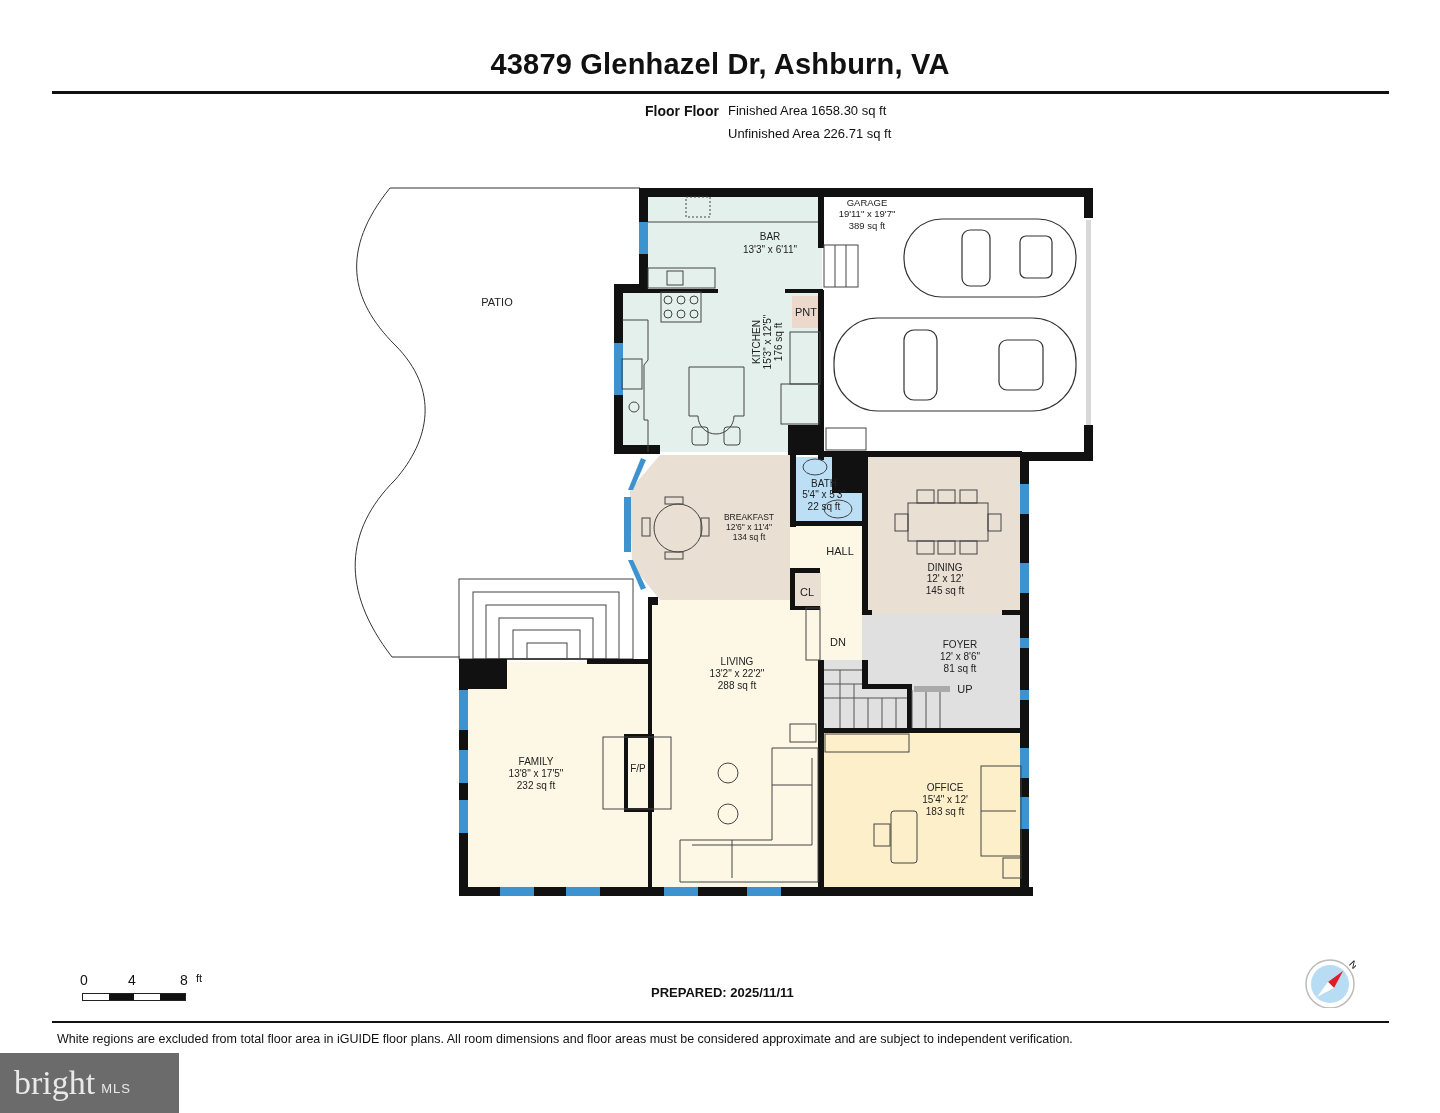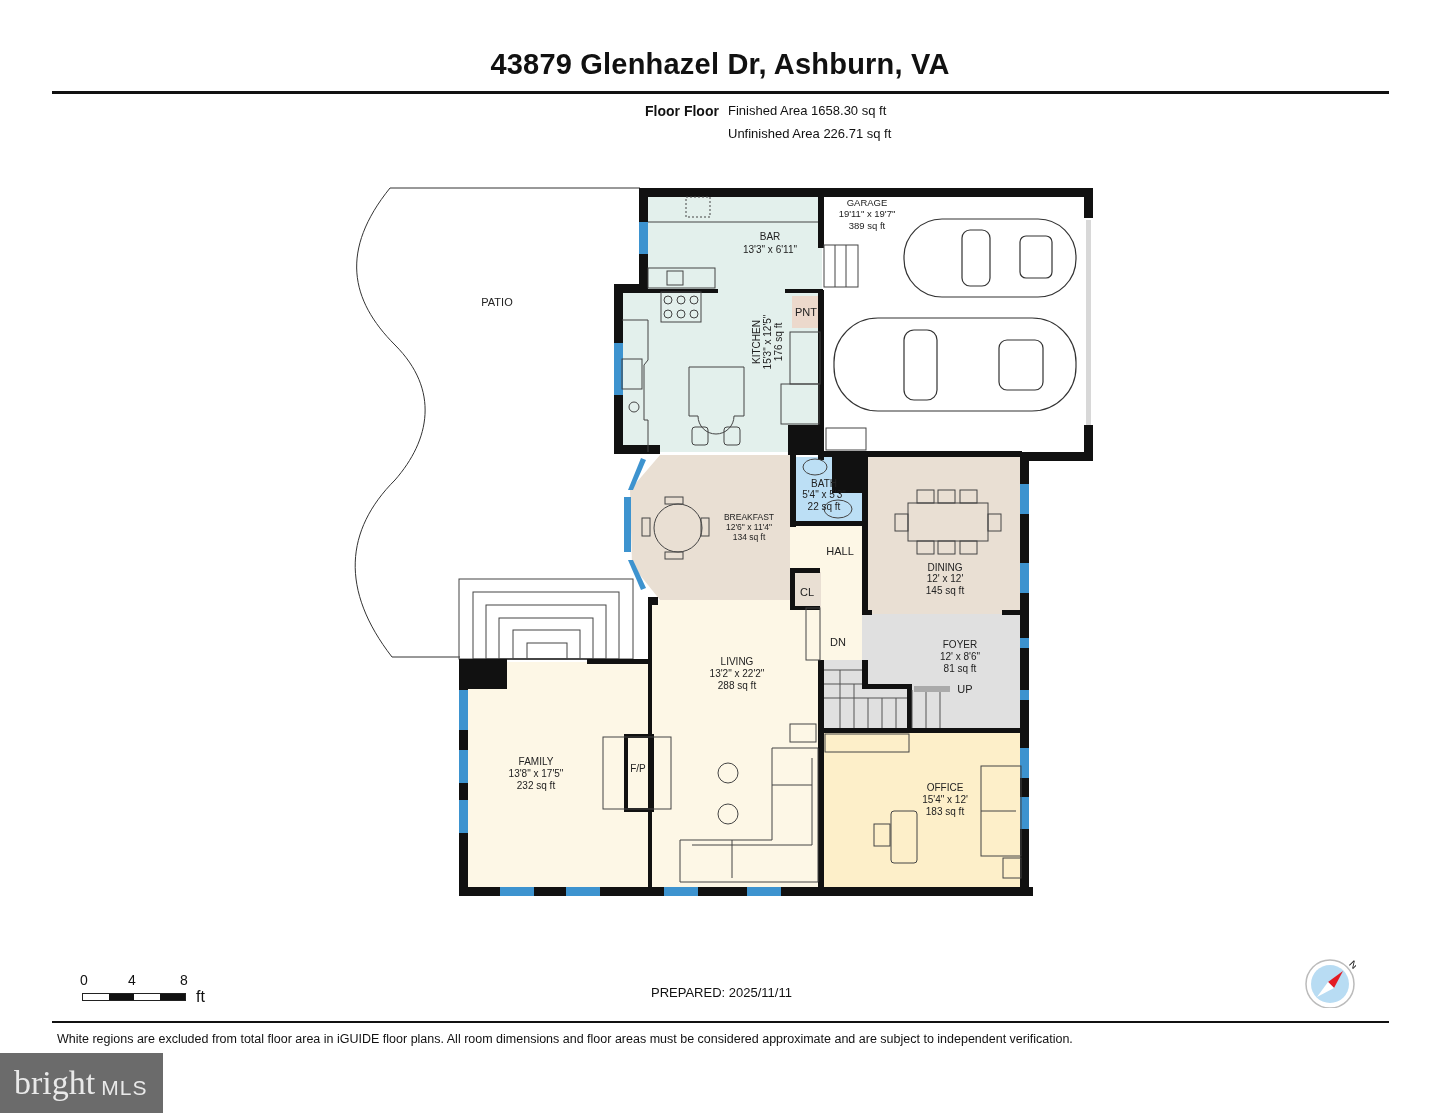--- a/index.html
+++ b/index.html
@@ -10,27 +10,27 @@
   .area-line { position: absolute; left: 728px; font-size: 13px; }
   .area-1 { top: 103px; }
   .area-2 { top: 126px; }
   svg.plan { position: absolute; left: 0; top: 0; }
   .room-label { font-family: "Liberation Sans", sans-serif; fill: #222; text-anchor: middle; }
   .scale { position: absolute; left: 80px; top: 972px; width: 130px; height: 40px; }
   .scale-num { position: absolute; top: 0; font-size: 14px; }
   .scale-bar { position: absolute; top: 21px; left: 2px; width: 154px; height: 6px; border: 1px solid #222; display: flex; box-sizing: content-box; }
   .seg { flex: 1; height: 100%; }
   .seg.dark { background: #111; }
-  .scale-unit { position: absolute; left: 116px; top: 16px; font-size: 16px; }
-  .prepared { position: absolute; left: 651px; top: 985px; font-size: 13px; }
+  .scale-unit { position: absolute; left: 116px; top: 0; font-size: 11px; }
+  .prepared { position: absolute; left: 651px; top: 985px; font-size: 13px; font-weight: bold; }
   .rule-bottom { position: absolute; left: 52px; top: 1021px; width: 1337px; height: 2px; background: #111; }
   .disclaimer { position: absolute; left: 57px; top: 1032px; font-size: 12.5px; text-align: center; }
-  .brand { position: absolute; left: 0; top: 1053px; width: 163px; height: 60px; background: #6b6b6b; display: flex; align-items: center; padding-left: 14px; box-sizing: border-box; }
+  .brand { position: absolute; left: 0; top: 1053px; width: 179px; height: 60px; background: #6b6b6b; display: flex; align-items: center; padding-left: 14px; box-sizing: border-box; }
   .brand-word { font-family: "Liberation Serif", serif; font-size: 34px; color: #e9e9e9; }
-  .brand-mls { font-family: "Liberation Sans", sans-serif; font-size: 21px; color: #e9e9e9; margin-left: 6px; margin-top: 10px; letter-spacing: 1px; }
+  .brand-mls { font-family: "Liberation Sans", sans-serif; font-size: 13px; color: #e9e9e9; margin-left: 6px; margin-top: 10px; letter-spacing: 1px; }
   .compass { position: absolute; left: 1304px; top: 956px; width: 52px; height: 52px; }
 </style>
 </head>
 <body>
 
 <div class="title">43879 Glenhazel Dr, Ashburn, VA</div>
 <div class="rule-top"></div>
 <div class="floor-label">Floor Floor</div>
 <div class="area-line area-1">Finished Area 1658.30 sq ft</div>
 <div class="area-line area-2">Unfinished Area 226.71 sq ft</div>

